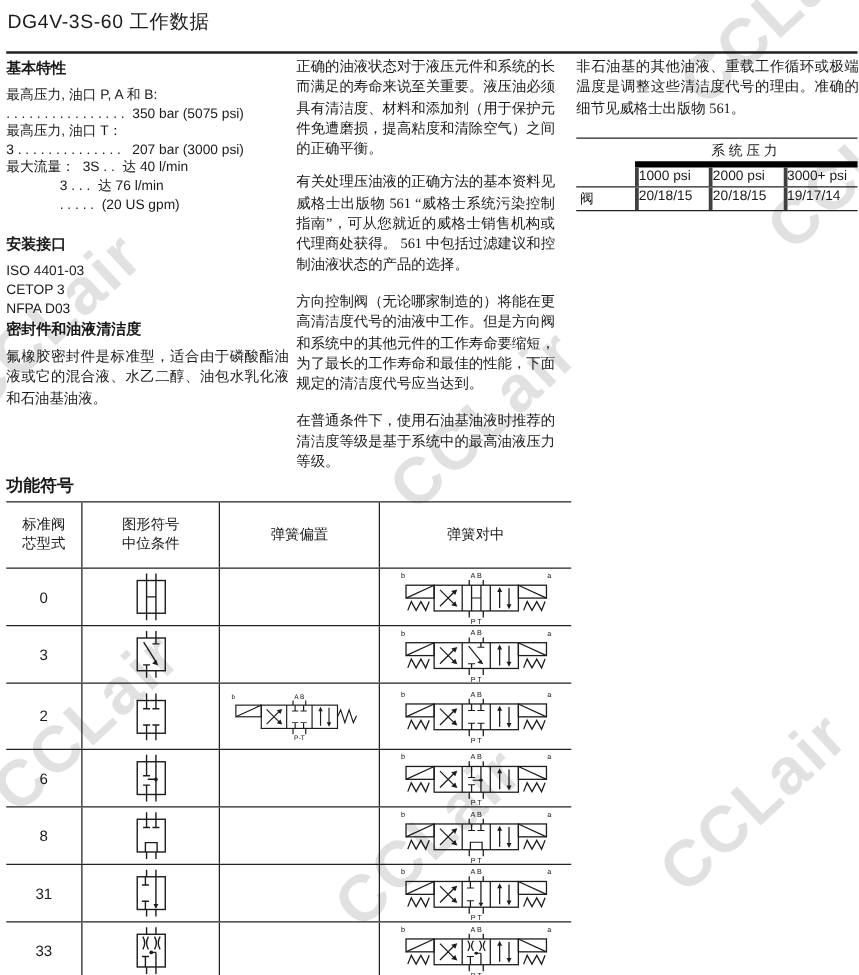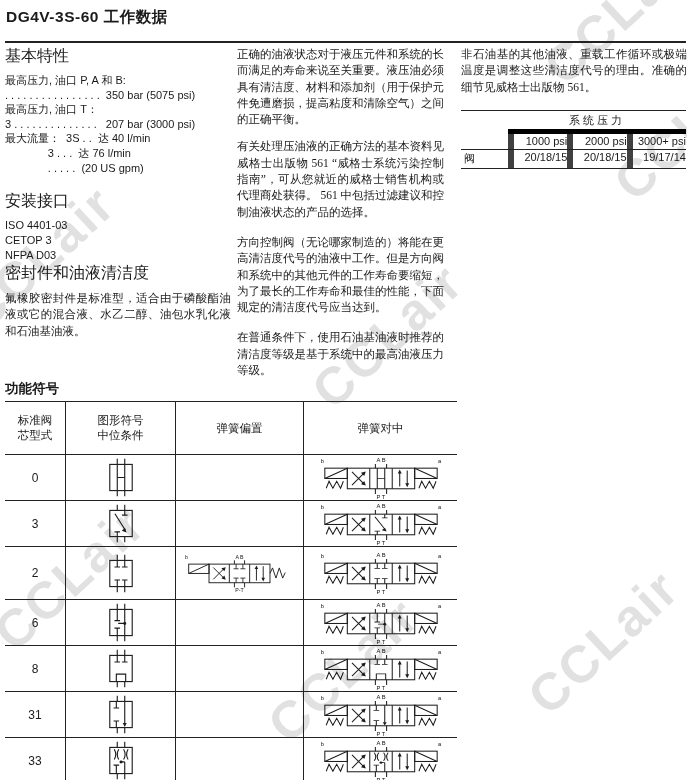--- a/index.html
+++ b/index.html
@@ -4,42 +4,42 @@
 <style>
   html,body{margin:0;padding:0;background:#fff;}
   .page{position:relative;width:687px;height:780px;background:#fff;overflow:hidden;
         font-family:"Liberation Sans",sans-serif;color:#1a1a1a;}
   
   .wm{position:absolute;font-family:"Liberation Sans",sans-serif;font-weight:700;
       font-size:52px;letter-spacing:2px;color:#d7d7d7;opacity:.75;
       transform:rotate(-43deg);white-space:nowrap;z-index:0;pointer-events:none;}
   .content{position:relative;z-index:1;}
   
-  .title{position:absolute;left:6px;top:7px;font-size:15.5px;font-weight:700;letter-spacing:.5px;}
+  .title{position:absolute;left:6px;top:7px;font-size:15.5px;font-weight:400;letter-spacing:.5px;}
   .title-rule{position:absolute;left:5px;top:41px;width:681px;height:1.5px;background:#222;}
   
   .col{position:absolute;top:46px;}
   .col-left{left:5px;width:226px;}
   .col-mid{left:237px;width:219px;}
   .col-right{left:461px;width:226px;}
-  h2{font-size:16px;font-weight:400;margin:0 0 6px 0;font-family:"Liberation Sans",sans-serif;}
+  h2{font-size:12px;font-weight:700;margin:0 0 6px 0;font-family:"Liberation Sans",sans-serif;}
   .speclines div{white-space:pre;font-size:11px;line-height:14.6px;}
   .mt16{margin-top:16px;} .mt12{}
   .mountlines div{font-size:11px;line-height:15px;}
   .bodytext{font-family:"Liberation Serif",serif;font-size:11.5px;line-height:16.3px;
             text-align:justify;margin:0;}
   .col-mid p{margin:0 12px 14px 0;}
   .col-mid p:first-child{margin-bottom:11px;}
   
   .ptable{margin-top:15px;border-top:1.4px solid #222;font-size:11px;width:225px;}
   .pt-gh-row{display:flex;}
   .pt-gh-spacer{width:47px;}
   .pt-gh{flex:1;text-align:center;padding:2px 0 1px;border-bottom:5px solid #000000;letter-spacing:3px;}
   .pt-row{display:flex;border-bottom:1px solid #222;}
-  .pt-c{width:59.3px;text-align:right;padding:1.5px 0;border-left:6px solid #404040;box-sizing:border-box;}
+  .pt-c{width:59.3px;text-align:left;padding:1.5px 0;border-left:3px solid #404040;box-sizing:border-box;}
   .pt-c0{width:47px;text-align:left;border-left:none;padding-left:3px;}
   
   .fsym-heading{position:absolute;left:5px;top:380px;font-size:13.5px;font-weight:700;font-family:Liberation Serif, serif;}
   .ftable{position:absolute;left:5px;top:401px;width:452px;border-top:1.4px solid #222;}
   .frow{display:grid;grid-template-columns:60px 110px 128px 154px;border-bottom:1px solid #222;height:45px;}
   .frow.fhead{height:52px;}
   .frow.tall{height:52px;}
   .frow:last-child{border-bottom:1.4px solid #222;}
   .fc{display:flex;align-items:center;justify-content:center;overflow:hidden;}
   .fc + .fc{border-left:1px solid #222;}

